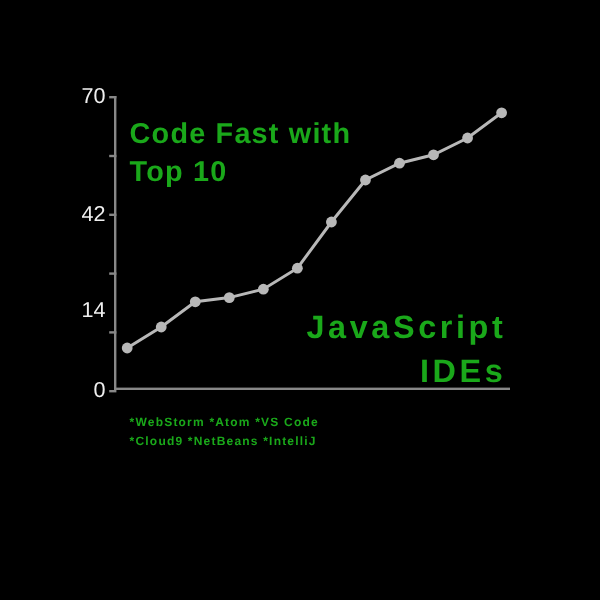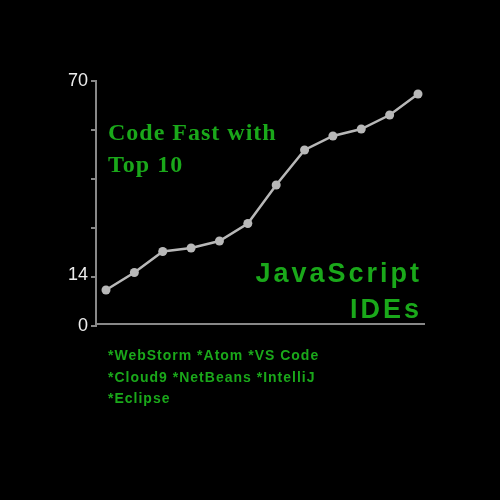--- a/index.html
+++ b/index.html
@@ -47,61 +47,61 @@
   }
   .title-top {
     position: absolute;
     left: 108px;
     top: 96px;
     color: #1aa81a;
     font-size: 24px;
     font-weight: 700;
     letter-spacing: 1px;
     line-height: 1.35;
-    font-family: Liberation Serif, serif;
-    margin-top: 20px;
+    font-family: Liberation Sans, sans-serif;
   }
   .title-bottom {
     position: absolute;
     right: 78px;
     top: 255px;
     color: #1aa81a;
     font-size: 27px;
     font-weight: 700;
     letter-spacing: 3px;
     line-height: 1.35;
     text-align: right;
     font-family: Verdana, Geneva, sans-serif;
   }
   .footer-list {
     position: absolute;
     left: 108px;
     top: 345px;
     color: #1aa81a;
-    font-size: 14px;
+    font-size: 10px;
     font-weight: 700;
     letter-spacing: 1px;
     line-height: 1.55;
     font-family: Verdana, Geneva, sans-serif;
   }
   svg.lines {
     position: absolute;
     left: 0;
     top: 0;
     width: 100%;
     height: 100%;
     overflow: visible;
   }
 </style>
 </head>
 <body>
 
 <div class="y-ticks">
     <div class="y-tick" style="top: 247px;">0</div>
-    <div class="y-tick" style="top: 196px;">14</div>
+    <div class="y-tick" style="top: 180px;">14</div>
+    <div class="y-tick" style="top: 100px;">42</div>
     <div class="y-tick" style="top: 2px; margin-left: 36px;">70</div>
   </div>
 
 <div class="chart-area">
   <svg class="lines">
       <path d="M9 210.00000000000003 L37.36363636363636 192.5 L65.72727272727272 171.5 L94.09090909090908 168 L122.45454545454545 161 L150.8181818181818 143.49999999999997 L179.18181818181816 105.00000000000001 L207.54545454545453 70 L235.9090909090909 55.99999999999999 L264.27272727272725 48.999999999999986 L292.6363636363636 35.000000000000014 L321 14.000000000000005 " fill="none" stroke="#b8b8b8" stroke-width="2.5"></path>
       <circle cx="9" cy="210.00000000000003" r="4.5" fill="#b8b8b8"></circle>
       <circle cx="37.36363636363636" cy="192.5" r="4.5" fill="#b8b8b8"></circle>
       <circle cx="65.72727272727272" cy="171.5" r="4.5" fill="#b8b8b8"></circle>
       <circle cx="94.09090909090908" cy="168" r="4.5" fill="#b8b8b8"></circle>
@@ -121,14 +121,13 @@
     <div class="y-tick-mark" style="top: 49px;"></div>
     <div class="y-tick-mark" style="top: 0px;"></div>
   </div>
 
 <div class="title-top">Code Fast with<br>Top 10</div>
 <div class="title-bottom">JavaScript<br>IDEs</div>
 
 <div class="footer-list">
     <div>*WebStorm *Atom *VS Code</div>
     <div>*Cloud9 *NetBeans *IntelliJ</div>
-    <div>*Eclipse</div>
   </div>
 
 </body></html>

